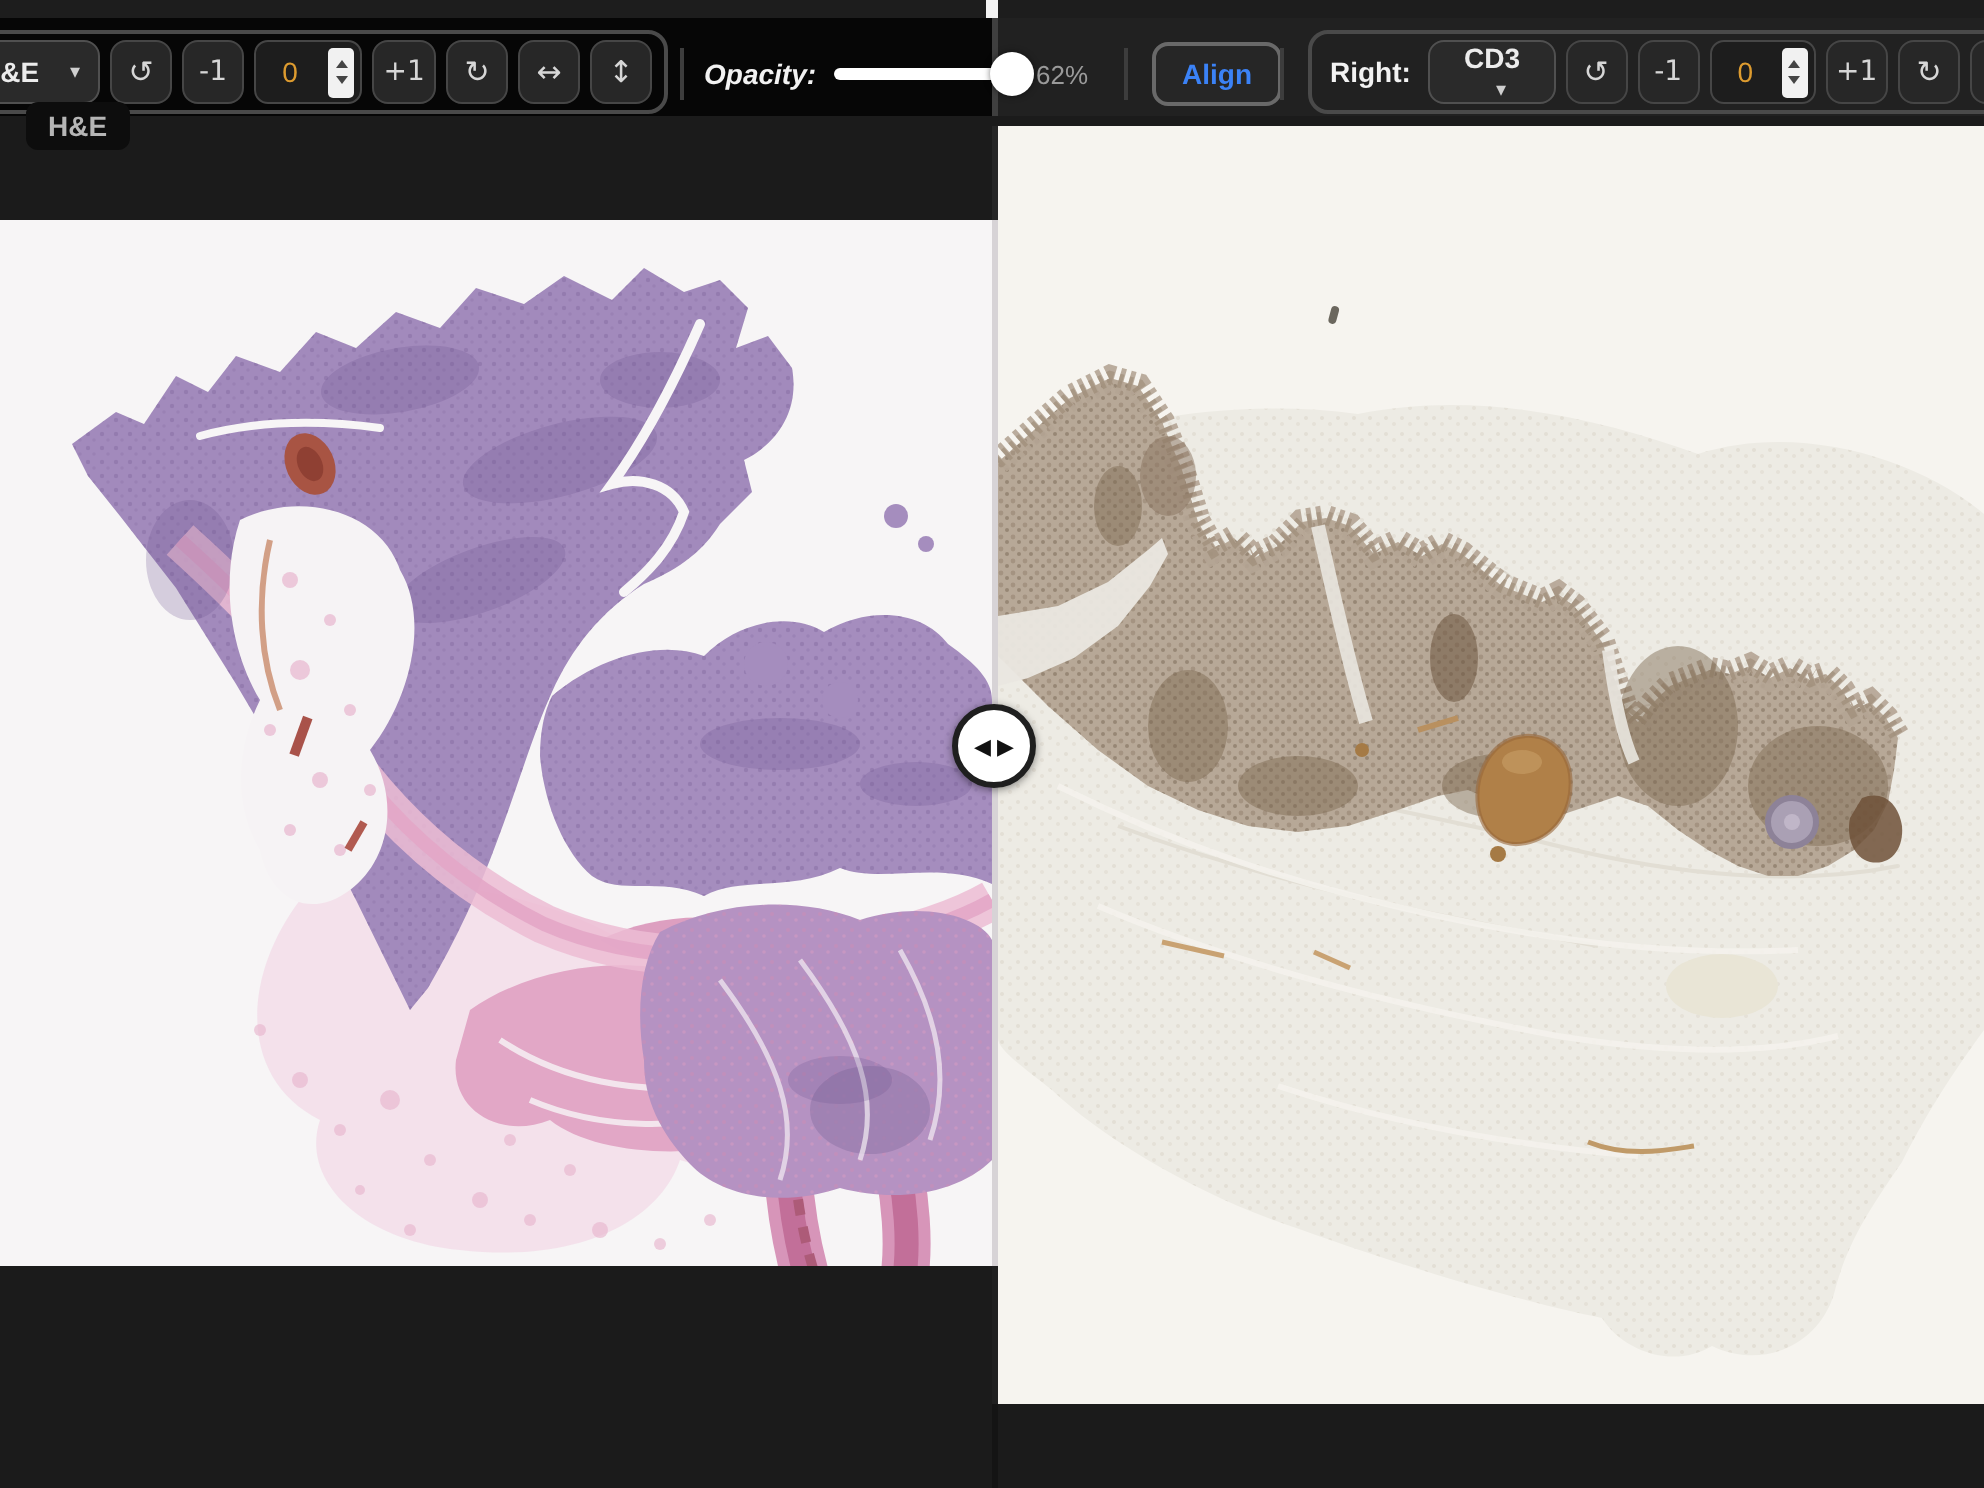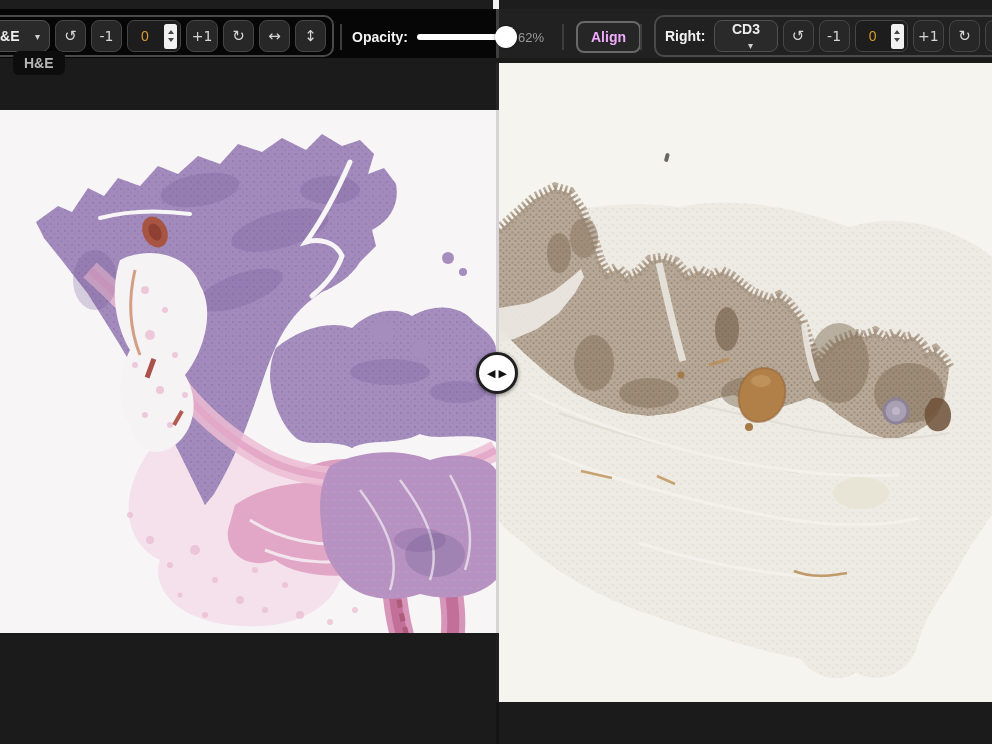--- a/index.html
+++ b/index.html
@@ -50,21 +50,21 @@
   .tri-up{width:0;height:0;border-left:3.5px solid transparent;border-right:3.5px solid transparent;border-bottom:4px solid #444;}
   .tri-dn{width:0;height:0;border-left:3.5px solid transparent;border-right:3.5px solid transparent;border-top:4px solid #444;}
 
   .vsep{position:absolute;top:24px;width:2px;height:26px;background:#3d3d3d;}
   .lbl{position:absolute;top:29px;font:bold 14px "Liberation Sans",sans-serif;color:#f2f2f2;}
   .slider-track{position:absolute;left:417px;top:34px;width:94px;height:6px;border-radius:3px;background:#fff;cursor:pointer;}
   .slider-thumb{position:absolute;left:495px;top:26px;width:22px;height:22px;border-radius:50%;background:#fff;
         box-shadow:0 0 3px rgba(0,0,0,.5);cursor:grab;}
   .pct{position:absolute;left:518px;top:30px;font:13px "Liberation Sans",sans-serif;color:#9a9a9a;}
   .align-btn{position:absolute;left:576px;top:21px;height:32px;box-sizing:border-box;background:#262626;
-        border:2px solid #696969;border-radius:8px;color:#f0abfc;display:flex;align-items:center;
+        border:2px solid #696969;border-radius:8px;color:#3b82f6;display:flex;align-items:center;
         font:bold 14px "Liberation Sans",sans-serif;padding:0 13px;cursor:pointer;}
   .rlabel{font:bold 14px "Liberation Sans",sans-serif;color:#f2f2f2;margin-right:4px;text-align:center;}
 
   .badge{position:absolute;z-index:7;border-radius:6px;font:bold 14px "Liberation Sans",sans-serif;
          padding:4px 11px;}
   .badge-he{left:13px;top:51px;background:#0d0d0d;color:#b5b5b5;}
 </style>
 </head>
 <body>
 
@@ -257,21 +257,21 @@
           <div class="tri-dn"></div>
         </div>
       </div>
       <div class="tbtn">+1</div>
       <div class="tbtn glyph">↻</div>
       <div class="tbtn glyph">↔</div>
       <div class="tbtn glyph">↕</div>
     </div>
 
     <div class="vsep" style="left:340px;"></div>
-    <div class="lbl" style="left:352px;">Opacity:</div>
+    <div class="lbl" style="left:352px;font-style:italic;">Opacity:</div>
     <div class="slider-track"></div>
     <div class="slider-thumb"></div>
     <div class="pct">62%</div>
     <div class="vsep" style="left:562px;"></div>
     <div class="align-btn">Align</div>
     <div class="vsep" style="left:640px;"></div>
 
     <div class="grp grp-right">
       <span class="rlabel">Right:</span>
       <div class="tsel" style="width:66px;flex-direction:column;">

